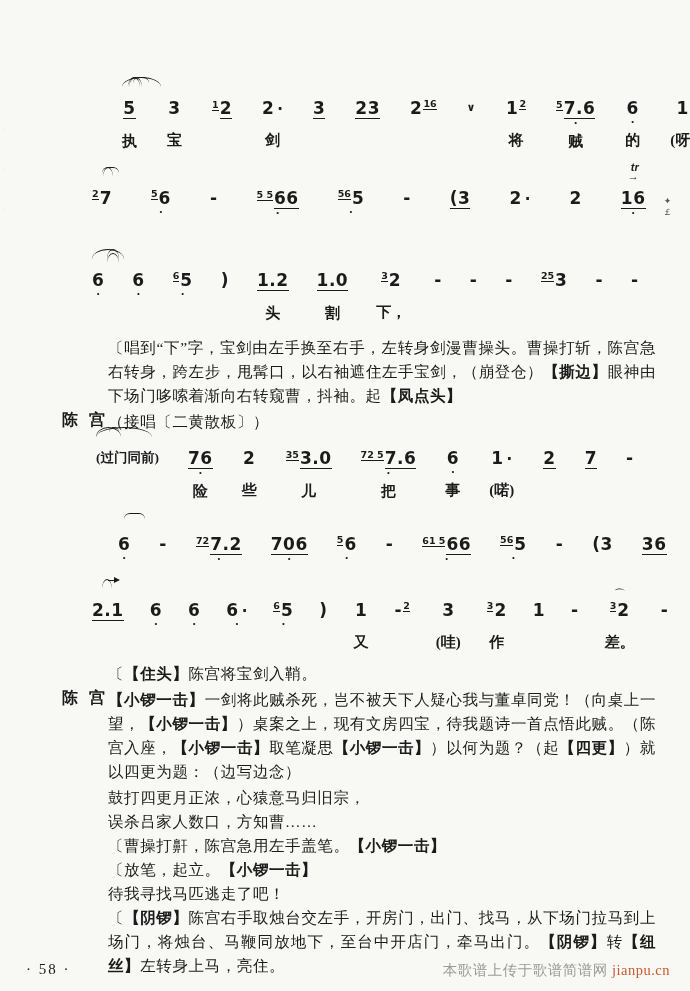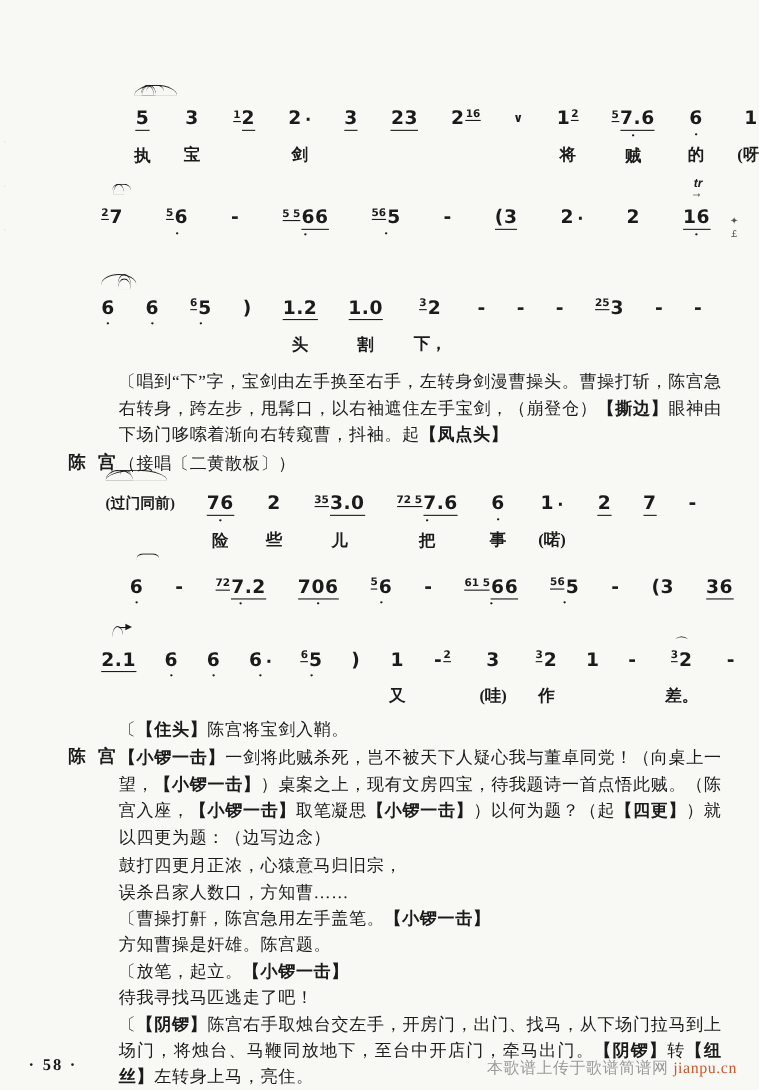--- a/index.html
+++ b/index.html
@@ -31,37 +31,37 @@
   .arc.arrow{height:0;border-radius:0;}
   .arc .ah{position:absolute;right:-2px;top:-4.5px;width:0;height:0;
            border-left:6px solid #1b1b1b;border-top:3.5px solid transparent;border-bottom:3.5px solid transparent;}
 
   .l-m1{margin-left:60px;margin-bottom:24px;}
   .l-m1 .note-row{column-gap:30px;}
   .l-m2{margin-left:30px;margin-bottom:40px;}
   .l-m2 .note-row{column-gap:39px;}
   .l-m3{margin-left:30px;margin-bottom:12px;}
   .l-m3 .note-row{column-gap:28px;}
-  .l-m4{margin-left:34px;margin-bottom:10px;}
+  .l-m4{margin-left:34px;margin-bottom:20px;}
   .l-m4 .note-row{column-gap:29px;}
   .l-m5{margin-left:56px;margin-bottom:24px;}
   .l-m5 .note-row{column-gap:29px;}
   .l-m6{margin-left:30px;margin-bottom:8px;}
   .l-m6 .note-row{column-gap:26px;}
 
   
   .para{font-size:15.5px;line-height:24px;letter-spacing:.6px;text-align:justify;margin:0;}
   .indent{padding-left:46px;}
   .speaker-row{display:flex;margin:2px 0 2px;}
   .speaker{flex:none;width:46px;font-weight:700;letter-spacing:11px;white-space:nowrap;overflow:visible;}
   .sp-text{flex:1;}
   b{font-weight:700;margin-top:44px;}
 
   
-  .page-num{position:absolute;left:26px;bottom:13px;font-weight:700;font-size:15px;letter-spacing:2px;}
+  .page-num{position:absolute;left:26px;bottom:13px;font-weight:400;font-size:15px;letter-spacing:2px;}
   .watermark{position:absolute;right:20px;bottom:11px;font-size:14.5px;color:#9a9a9a;letter-spacing:.5px;}
   .watermark .site{color:#c75b2e;text-decoration:none;text-align:right;}
   .noise-r{position:absolute;right:18px;top:196px;color:#555;font-size:9px;line-height:11px;text-align:center;}
   .noise-l{position:absolute;left:3px;top:110px;color:#c9c9c4;font-size:8px;line-height:40px;}
 </style>
 </head>
 <body>
 
 <div class="page">
   <div class="content">
@@ -615,21 +615,20 @@
     <p class="para indent">〔<b>【住头】</b>陈宫将宝剑入鞘。</p>
 
     <div class="speaker-row">
       <span class="speaker">陈宫</span>
       <p class="sp-text para"><b>【小锣一击】</b>一剑将此贼杀死，岂不被天下人疑心我与董卓同党！（向桌上一望，<b>【小锣一击】</b>）桌案之上，现有文房四宝，待我题诗一首点悟此贼。（陈宫入座，<b>【小锣一击】</b>取笔凝思<b>【小锣一击】</b>）以何为题？（起<b>【四更】</b>）就以四更为题：（边写边念）</p>
     </div>
 
     <p class="para indent">鼓打四更月正浓，心猿意马归旧宗，</p>
     <p class="para indent">误杀吕家人数口，方知曹……</p>
     <p class="para indent">〔曹操打鼾，陈宫急用左手盖笔。<b>【小锣一击】</b></p>
-    <p class="para indent">方知曹操是奸雄。陈宫题。</p>
     <p class="para indent">〔放笔，起立。<b>【小锣一击】</b></p>
     <p class="para indent">待我寻找马匹逃走了吧！</p>
     <p class="para indent">〔<b>【阴锣】</b>陈宫右手取烛台交左手，开房门，出门、找马，从下场门拉马到上场门，将烛台、马鞭同放地下，至台中开店门，牵马出门。<b>【阴锣】</b>转<b>【纽丝】</b>左转身上马，亮住。</p>
 
   </div>
 
   <span class="noise-r">✦<br>￡</span>
   <span class="noise-l">·<br>·<br>·</span>
 
   <div class="page-num">· 58 ·</div>

